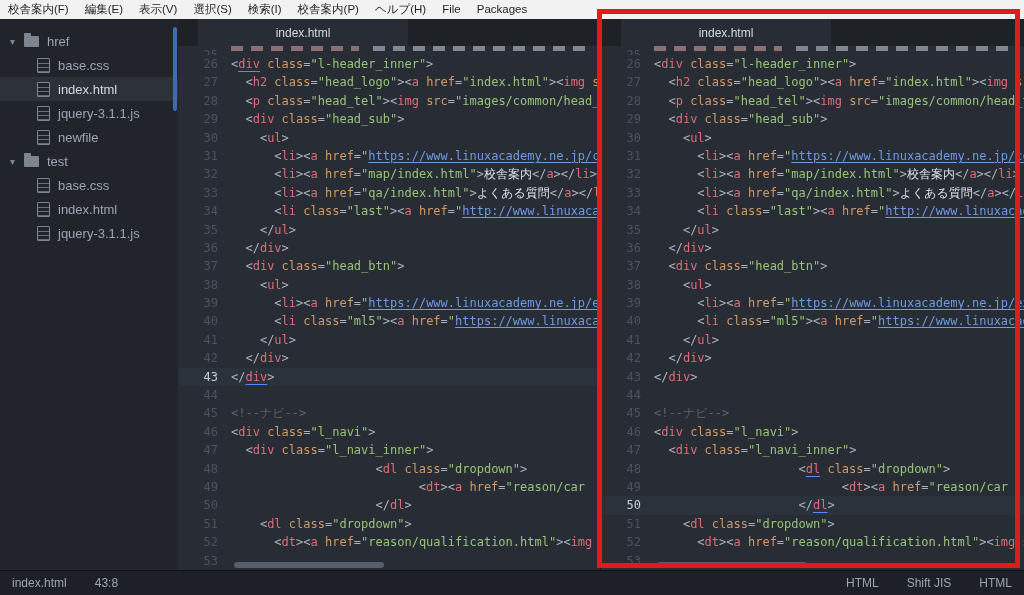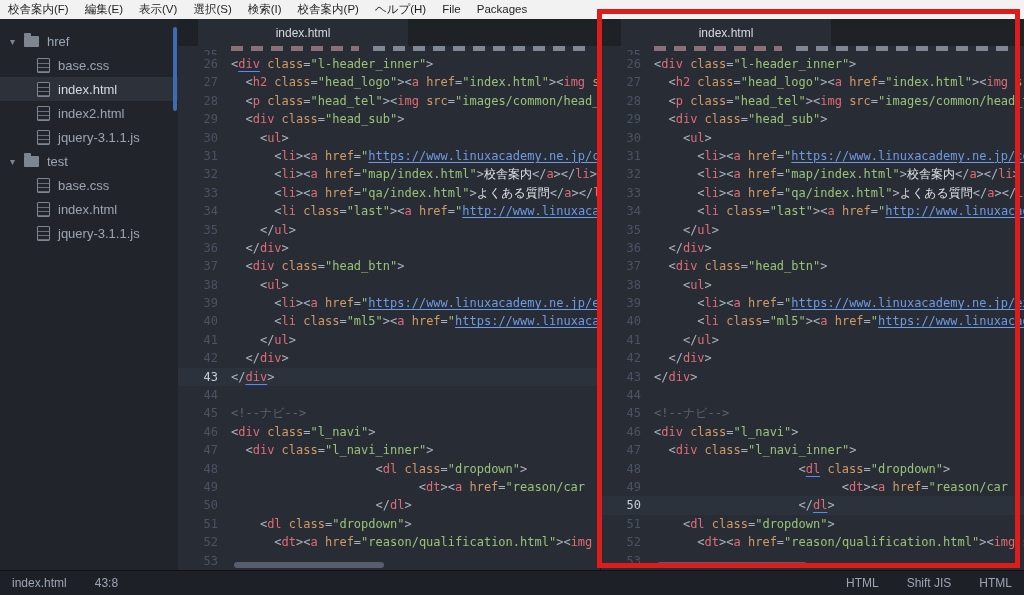--- a/index.html
+++ b/index.html
@@ -85,25 +85,25 @@
       <div class="file-row">
         <span class="file-ico"></span>
         <span>base.css</span>
       </div>
       <div class="file-row selected">
         <span class="file-ico"></span>
         <span>index.html</span>
       </div>
       <div class="file-row">
         <span class="file-ico"></span>
-        <span>index2.html</span>
-      </div>
-      <div class="file-row">
-        <span class="file-ico"></span>
         <span>jquery-3.1.1.js</span>
+      </div>
+      <div class="file-row">
+        <span class="file-ico"></span>
+        <span>newfile</span>
       </div>
       <div class="folder-row">
         <span class="chevron">▾</span>
         <span class="folder-ico"></span>
         <span>test</span>
       </div>
       <div class="file-row">
         <span class="file-ico"></span>
         <span>base.css</span>
       </div>

